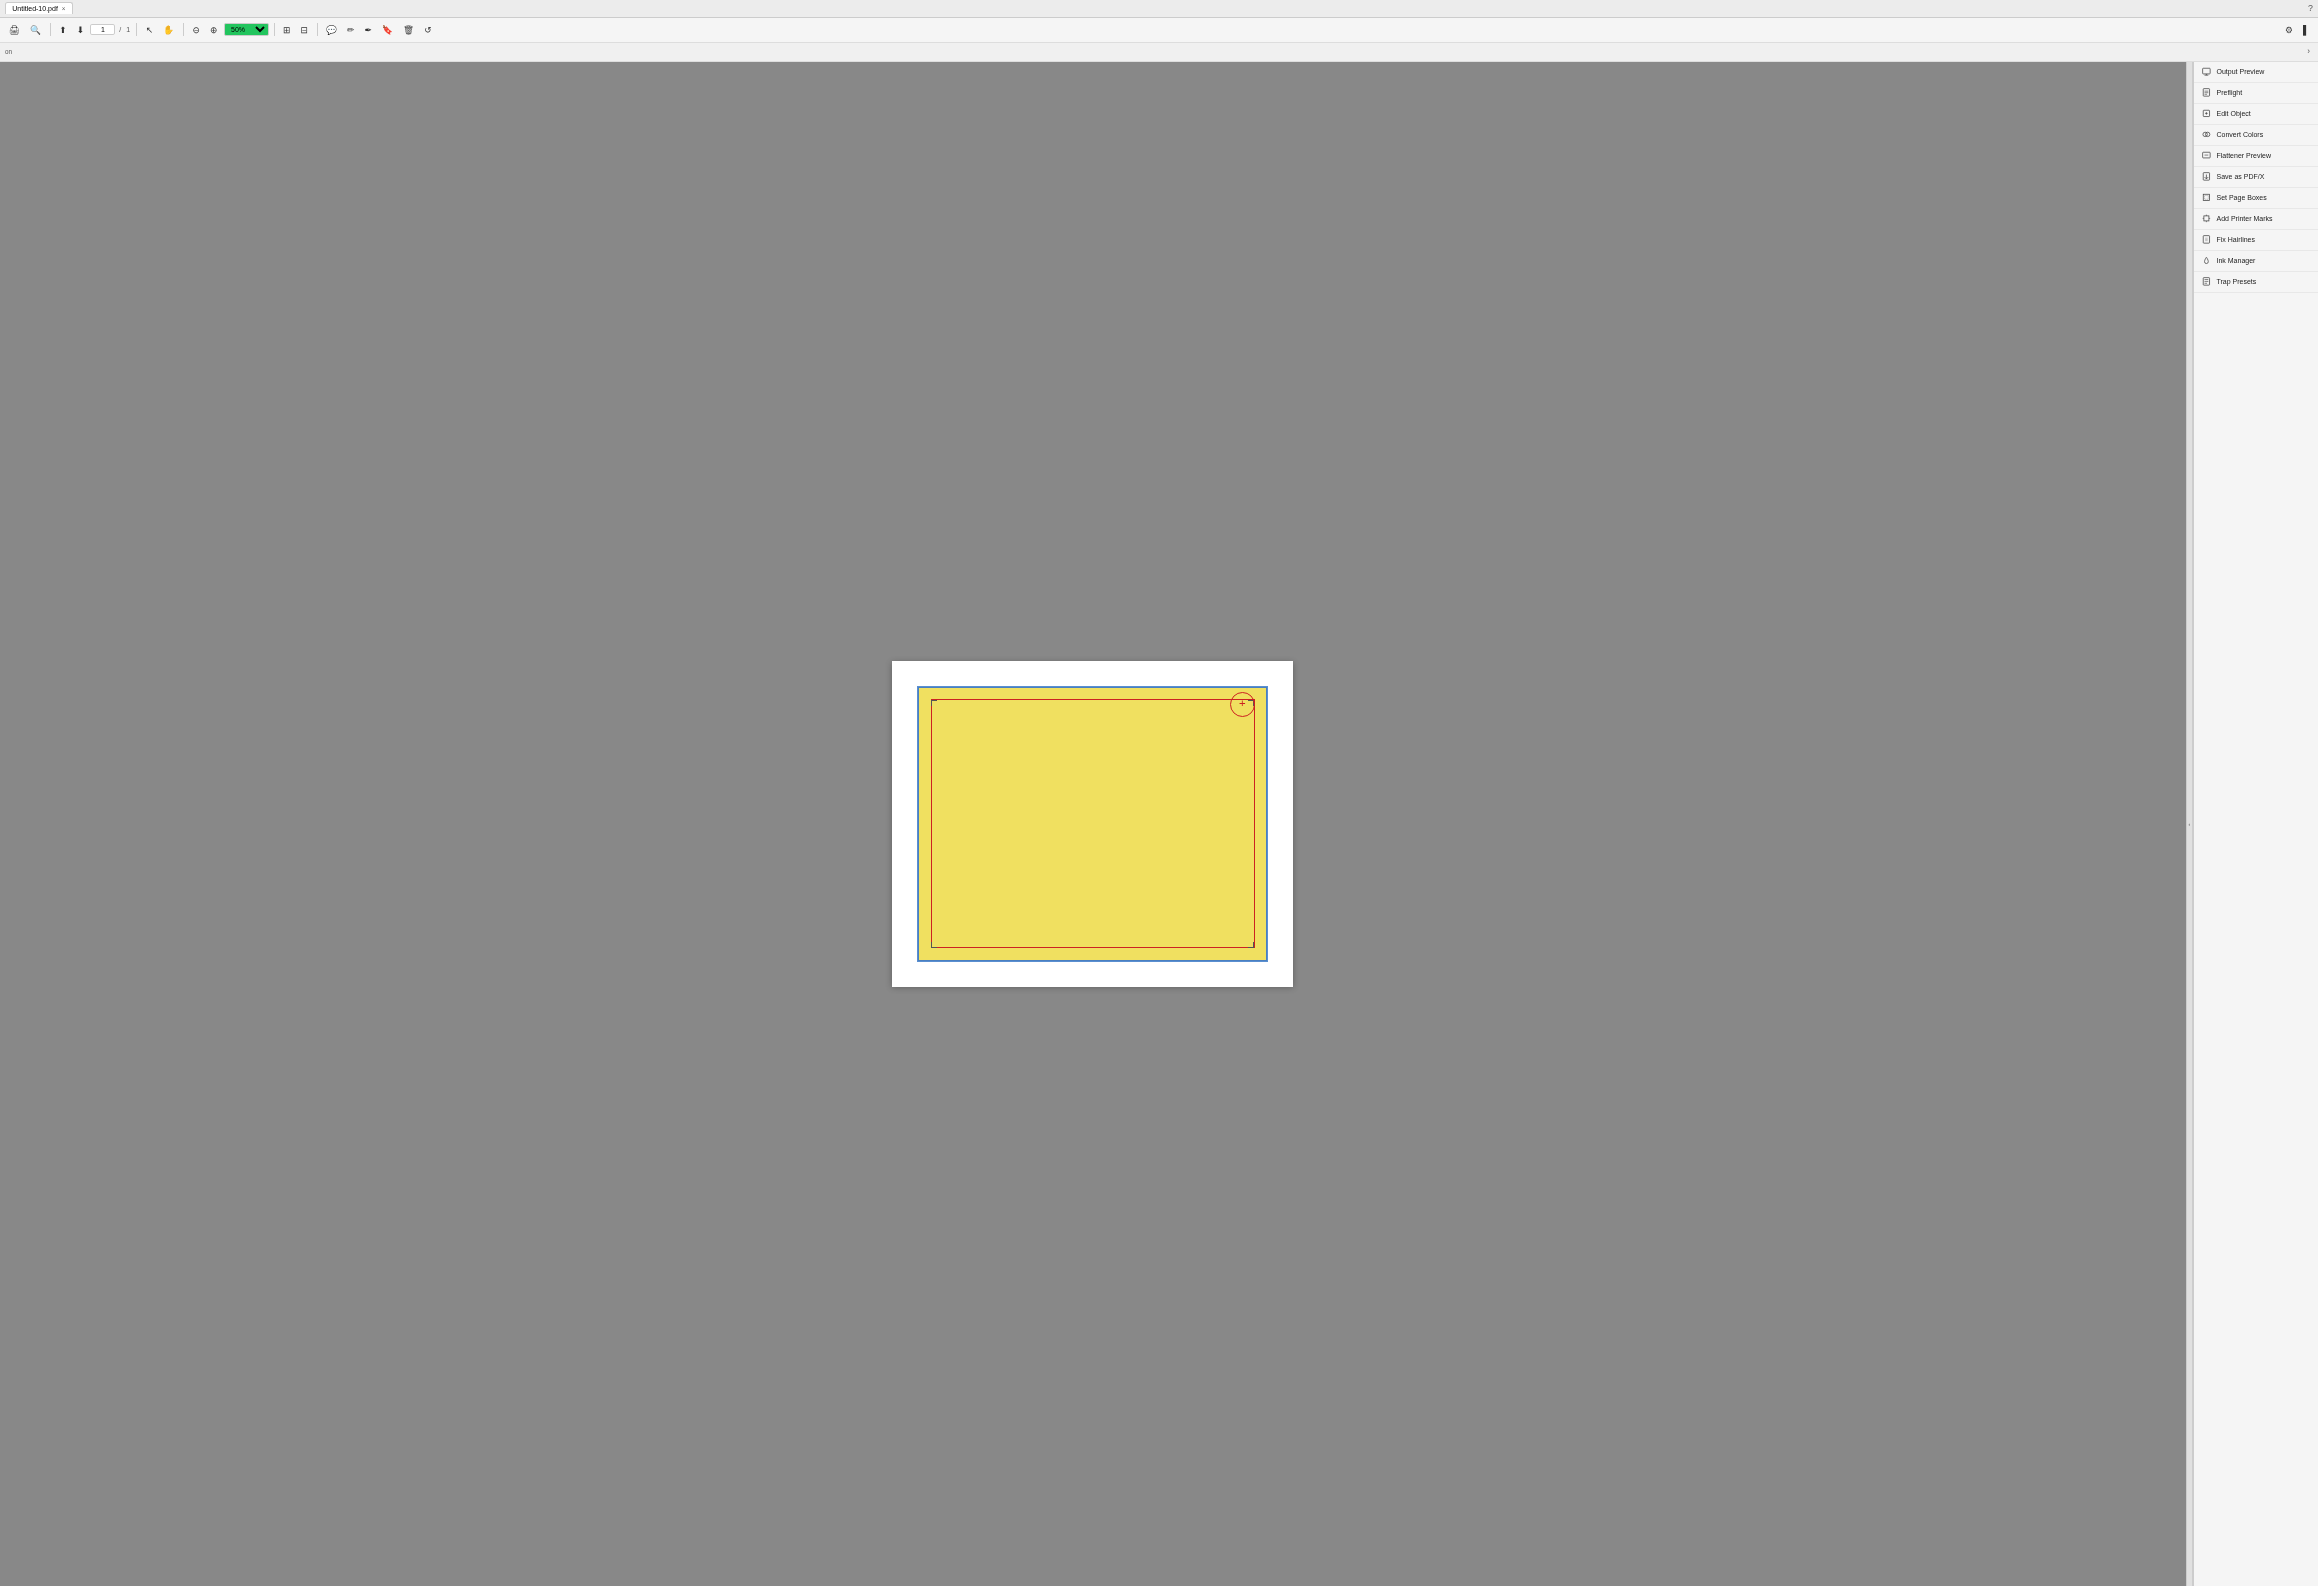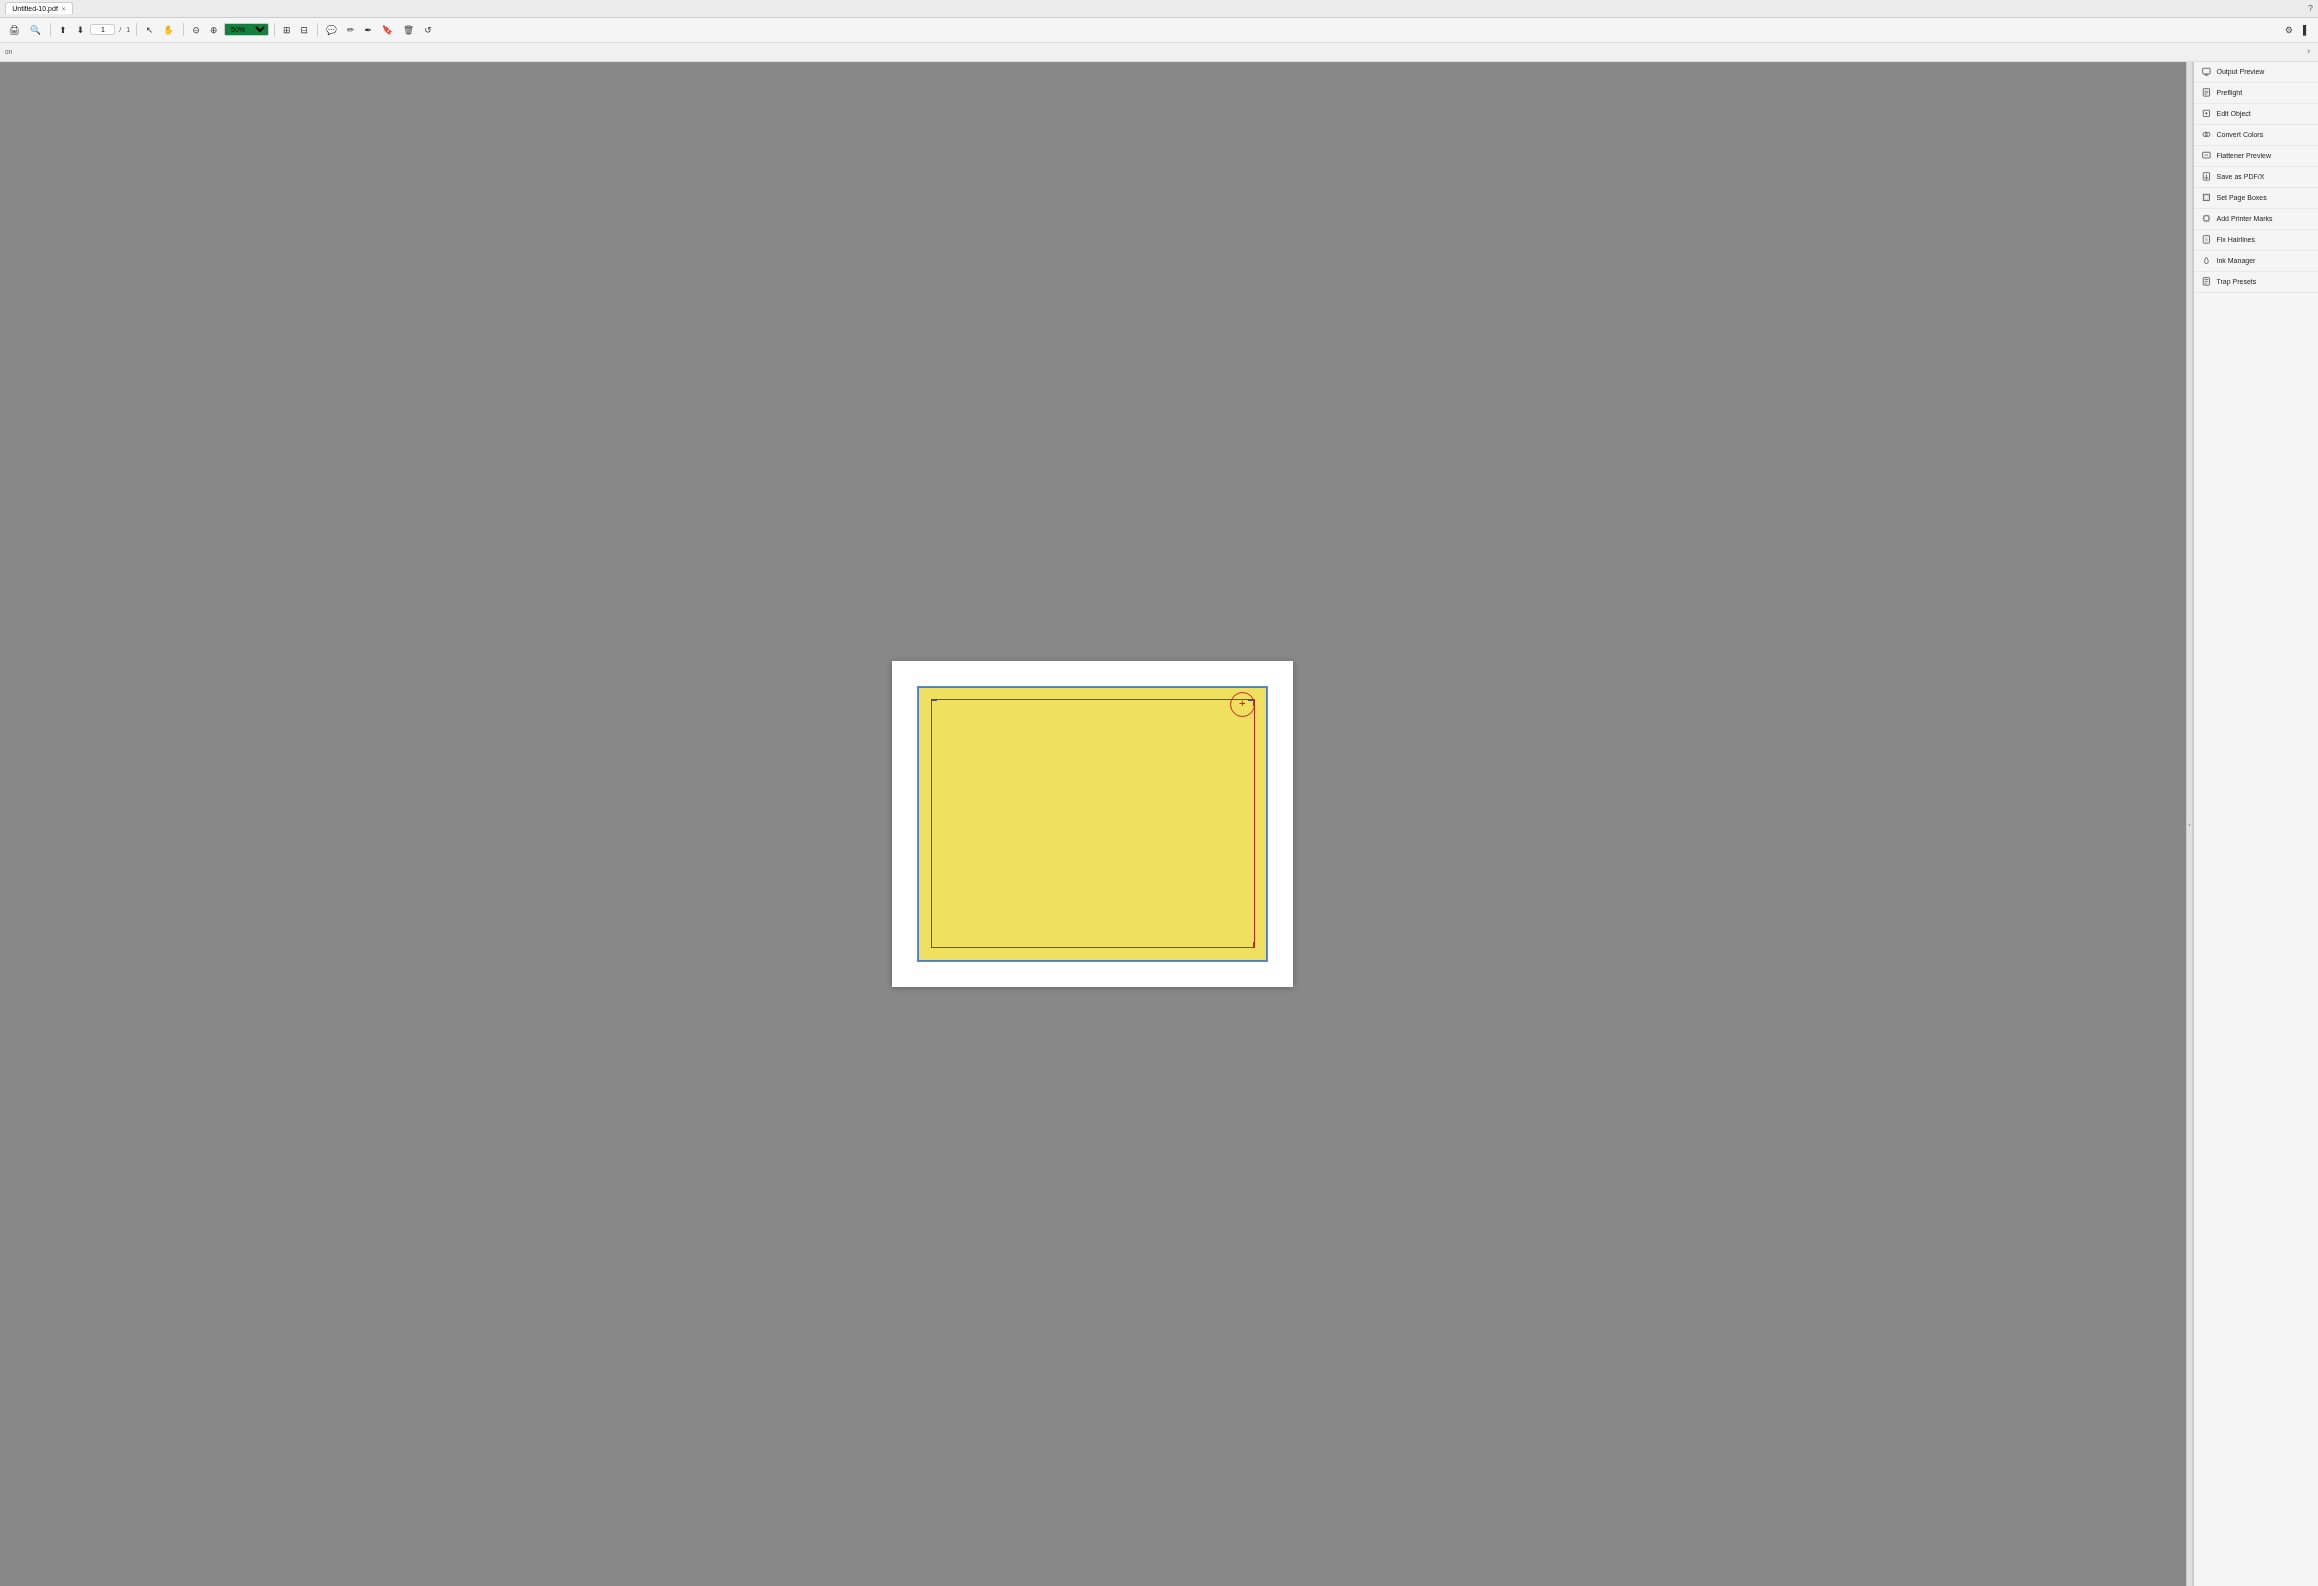--- a/index.html
+++ b/index.html
@@ -87,21 +87,21 @@
     .page-total {
       font-size: 7px;
       color: #555;
       margin: 0 1.3px;
     }
     .zoom-select {
       border: 0.6px solid #ccc;
       border-radius: 1.9px;
       font-size: 7px;
       padding: 1.3px 2.5px;
-      background: #15803d;
+      background: #22c55e;
       cursor: pointer;
     }
     .toolbar-spacer { flex: 1; }
 
     
     .secondary-toolbar {
       background: #f0f0f0;
       height: 19px;
       display: flex;
       align-items: center;

